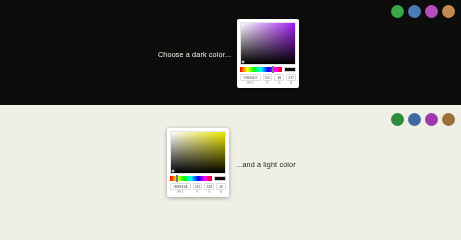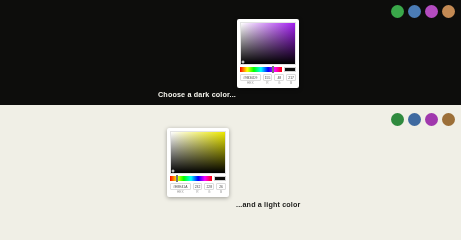--- a/index.html
+++ b/index.html
@@ -23,24 +23,23 @@
   .swatch-row-light { top: 113px; }
   .swatch {
     width: 13px; height: 13px; border-radius: 50%;
     display: block;
   }
 
   
   .heading {
     position: absolute;
     font-size: 7.2px;
-    font-weight: bold;
+    font-weight: normal;
     letter-spacing: .15px;
     white-space: nowrap;
-    margin-top: 40px;
   }
   .heading-dark  { left: 158px; top: 50px; color: #f4f3ec; }
   .heading-light { left: 236px; top: 160px; color: #1d1d1b; }
 
   
   .picker {
     position: absolute;
     background: #ffffff;
     border-radius: 2px;
     padding: 3px 3px 2px 3px;

